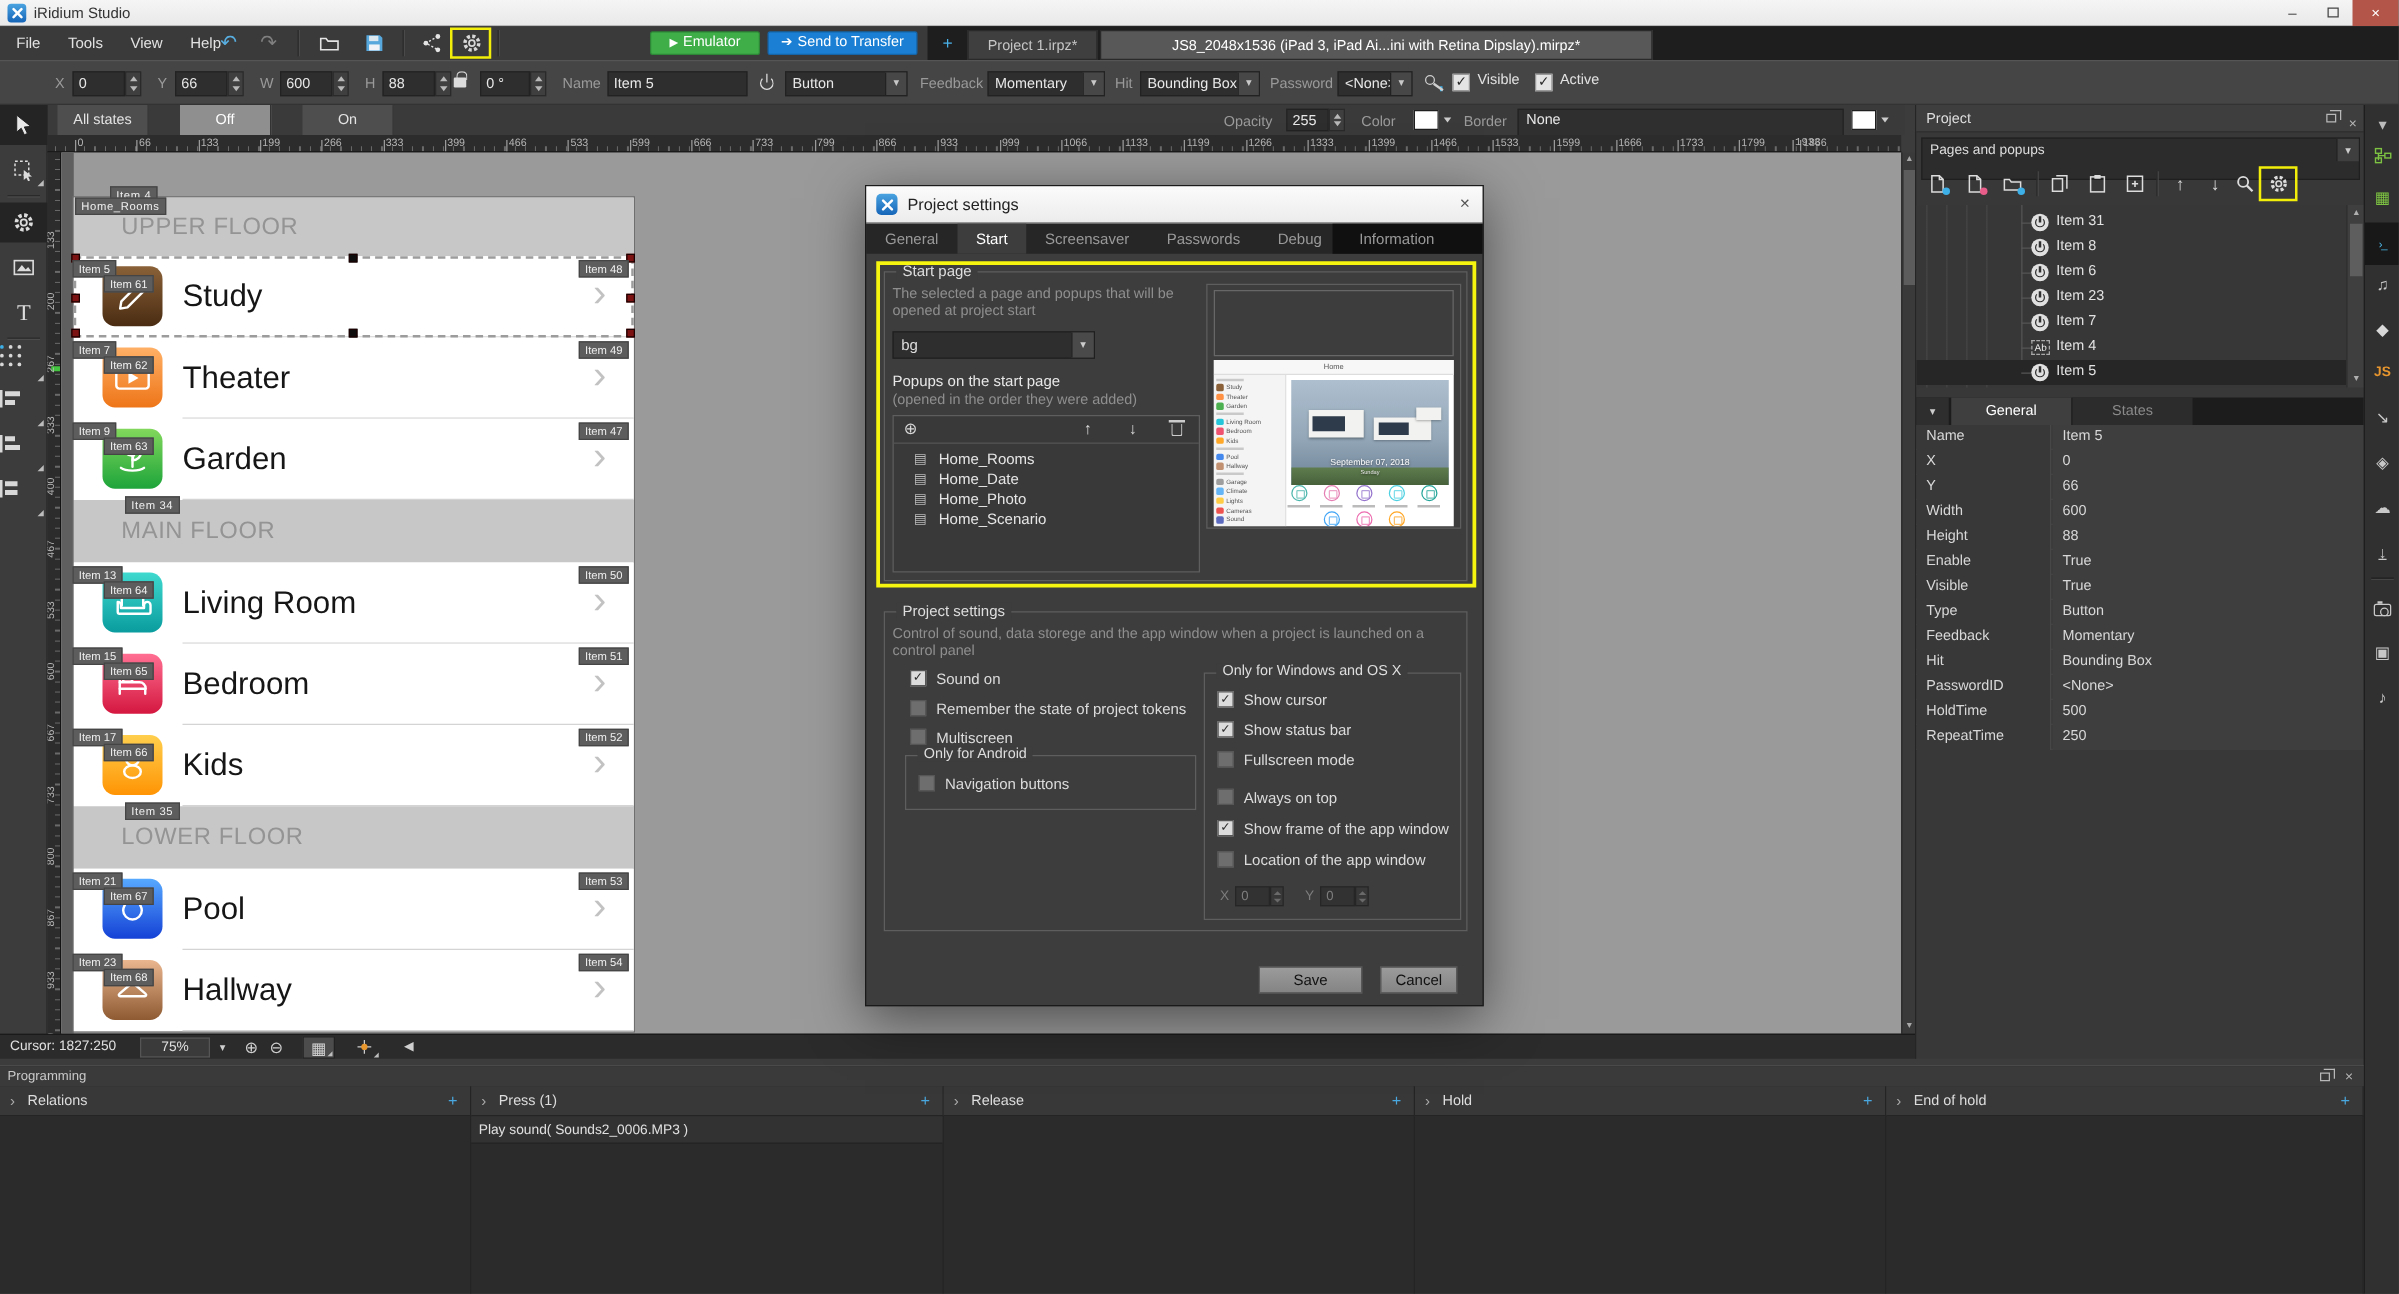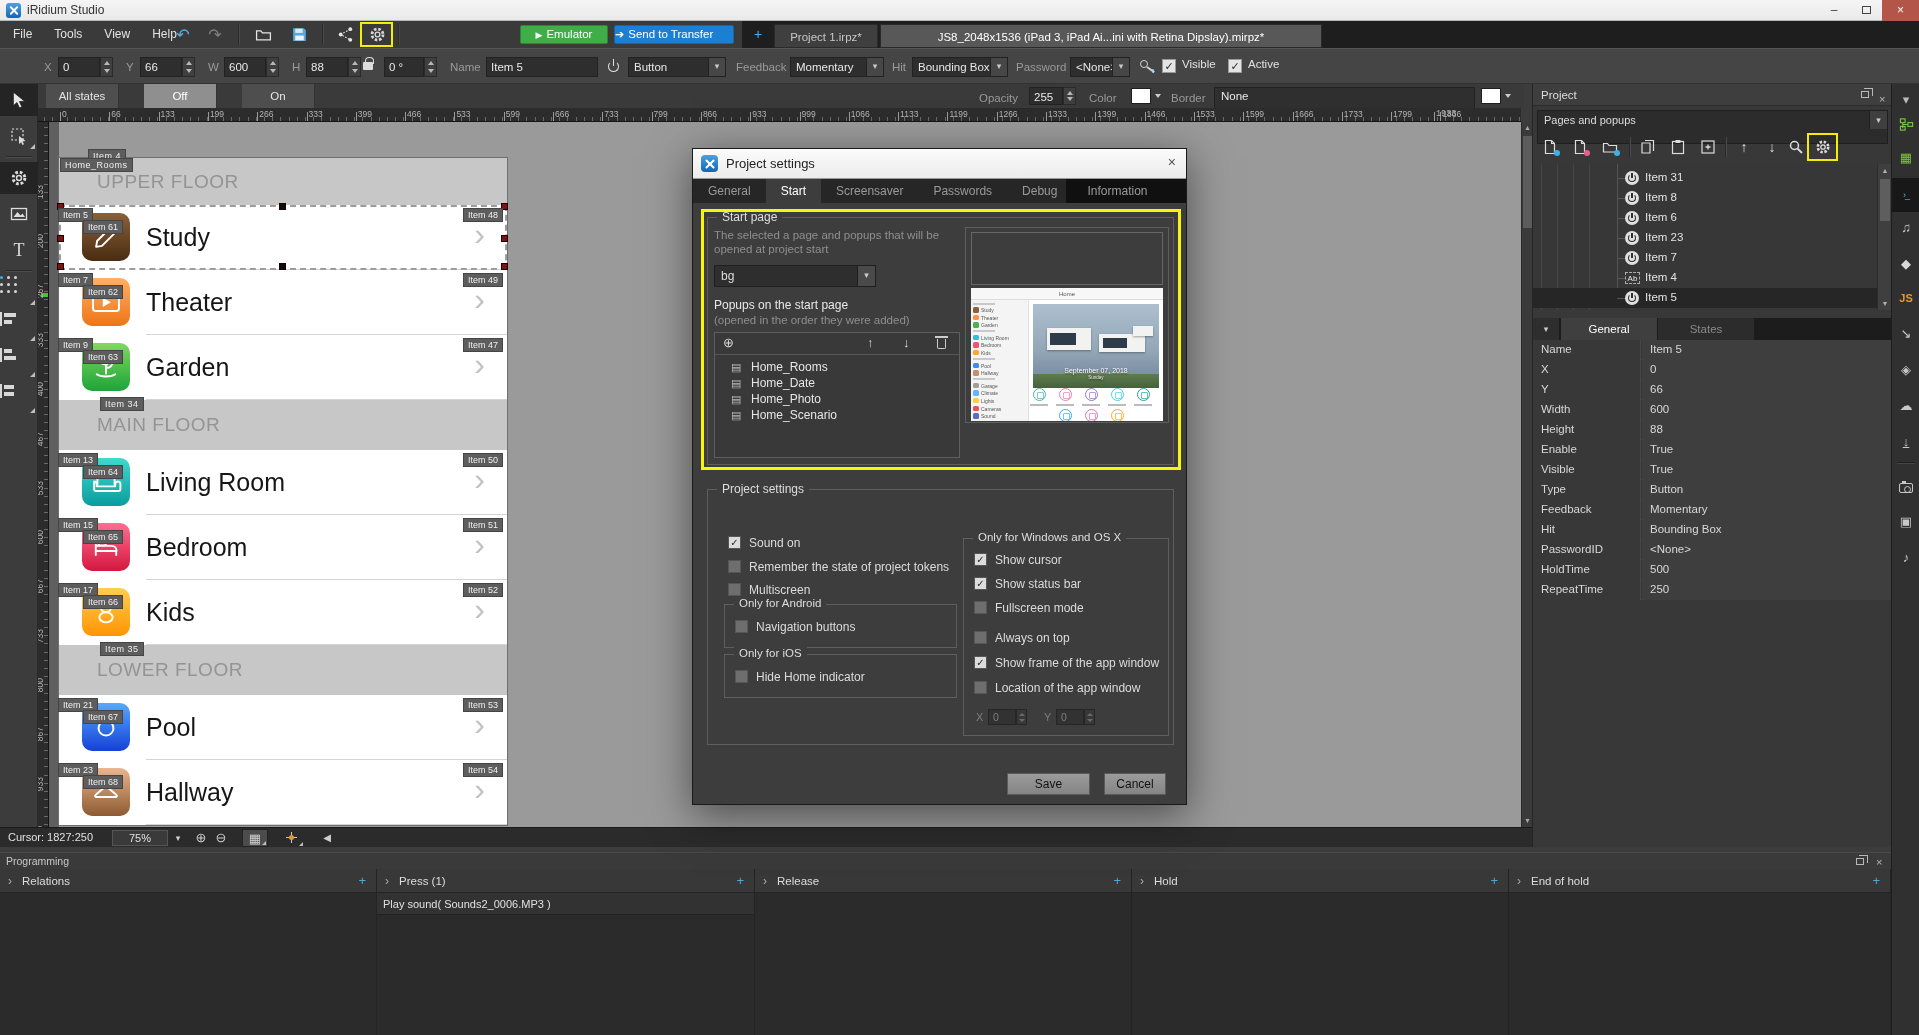--- a/index.html
+++ b/index.html
@@ -20,21 +20,21 @@
 
   
   #menubar{position:absolute;left:0;top:21px;width:1919px;height:27px;background:#3a3a3a}
   .menu-item{display:inline-block;padding:0 11px;line-height:27px;color:#e2e2e2;font-size:12px}
   #menu-items{position:absolute;left:2px;top:0}
   .tb-glyph{position:absolute;top:0;height:27px;line-height:27px;text-align:center;font-size:16px}
   .vsep{position:absolute;top:3px;width:1px;height:21px;background:#2a2a2a;box-shadow:1px 0 0 #4a4a4a}
   .icon16 svg{width:17px;height:17px;display:block;margin:5px auto}
   #gear-hl-main{position:absolute;left:360px;top:1px;width:33px;height:25px;border:2px solid #f2ee0a}
   #btn-emulator{position:absolute;left:520px;top:4px;width:88px;height:19px;background:#3fae49;border:1px solid #2d8536;border-radius:2px;color:#fff;text-align:center;line-height:17px;font-size:11.5px}
-  #btn-send{position:absolute;left:614px;top:4px;width:120px;height:19px;background:#1b80d4;border:1px solid #1565a8;border-radius:2px;color:#fff;text-align:left;line-height:17px;font-size:11.5px}
+  #btn-send{position:absolute;left:614px;top:4px;width:120px;height:19px;background:#1b80d4;border:1px solid #1565a8;border-radius:2px;color:#fff;text-align:center;line-height:17px;font-size:11.5px}
   #tabstrip{position:absolute;left:742px;top:0;width:1177px;height:27px;background:#1e1e1e}
   #tab-add{position:absolute;left:12px;top:0;line-height:27px;color:#4ab0e8;font-size:14px}
   .proj-tab{position:absolute;top:3px;height:24px;line-height:24px;text-align:center;font-size:11.5px;color:#c6c6c6;background:#3f3f3f;border:1px solid #2a2a2a;overflow:hidden;white-space:nowrap;padding:0 8px}
   .proj-tab.active{background:#585858;color:#fff}
 
   
   #propsbar{position:absolute;left:0;top:48px;width:1919px;height:36px;background:#454545;border-top:1px solid #555;border-bottom:1px solid #333}
   .plabel{position:absolute;top:8px;height:20px;line-height:20px;color:#9a9a9a;font-size:11.5px}
   .pfield{position:absolute;top:8px;height:20px;line-height:18px;background:#2e2e2e;border:1px solid #222;color:#e8e8e8;font-size:11.5px;padding-left:4px}
   .spin{position:absolute;top:8px;width:13px;height:20px;background:#3f3f3f;border:1px solid #2a2a2a}
@@ -757,49 +757,41 @@
               <span class="circ" style="left: 56px; top: 21px; border-color: rgb(236, 109, 175); color: rgb(236, 109, 175);"></span>
               <span class="circ" style="left: 82px; top: 21px; border-color: rgb(255, 167, 38); color: rgb(255, 167, 38);"></span>
             </div>
         </div>
       </div>
     </div>
     <div id="yellowbox" class="yellow-note"></div>
 
     <div class="group" style="left:14px;top:340px;width:467px;height:256px">
       <span class="group-legend">Project settings</span>
+      <span class="gdesc" style="left:6px;top:10px;width:452px">Control of sound, data storege and the app window when a project is launched on a control panel</span>
       <div id="m-cb-general">
           <div class="cbrow" style="left: 20px; top: 46px;">
             <span class="cb on">✓</span>
             <span class="cbtext">Sound on</span>
           </div>
           <div class="cbrow" style="left: 20px; top: 70px;">
             <span class="cb"></span>
             <span class="cbtext">Remember the state of project tokens</span>
           </div>
           <div class="cbrow" style="left: 20px; top: 93px;">
             <span class="cb"></span>
             <span class="cbtext">Multiscreen</span>
           </div>
         </div>
       <div class="subgroup" style="left:16px;top:114px;width:233px;height:44px">
         <span class="group-legend">Only for Android</span>
         <div id="m-cb-android">
             <div class="cbrow" style="left: 10px; top: 15px;">
               <span class="cb"></span>
               <span class="cbtext">Navigation buttons</span>
-            </div>
-          </div>
-      </div>
-      <div class="subgroup" style="left:16px;top:164px;width:233px;height:44px">
-        <span class="group-legend">Only for iOS</span>
-        <div id="m-cb-ios">
-            <div class="cbrow" style="left: 10px; top: 15px;">
-              <span class="cb"></span>
-              <span class="cbtext">Hide Home indicator</span>
             </div>
           </div>
       </div>
       <div class="subgroup" style="left:255px;top:48px;width:206px;height:198px">
         <span class="group-legend">Only for Windows and OS X</span>
         <div id="m-cb-windows">
             <div class="cbrow" style="left: 10px; top: 14px;">
               <span class="cb on">✓</span>
               <span class="cbtext">Show cursor</span>
             </div>

